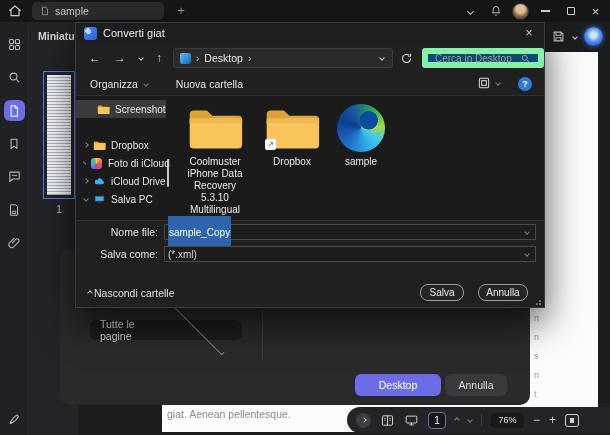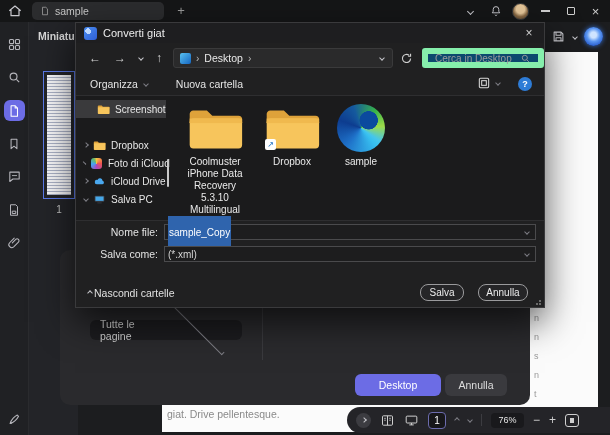--- a/index.html
+++ b/index.html
@@ -161,21 +161,21 @@
   .fit-ico{ width:14px; height:13px; border:1.3px solid #cfcfcf; border-radius:3px; display:flex;
             align-items:center; justify-content:center; }
   .fit-ico i{ width:4px; height:5px; background:#cfcfcf; display:block; }
 </style>
 </head>
 <body>
 
 <div class="window">
 
   <div class="page">
-    <span class="doc-bottom-text">giat. Drive pellentesque.</span>
+    <span class="doc-bottom-text">giat. Aenean pellentesque.</span>
     <div class="doc-frags">
       <span>n</span>
       <span>n</span>
       <span>s</span>
       <span>n</span>
       <span>t</span>
     </div>
   </div>
 
   <div class="titlebar">

